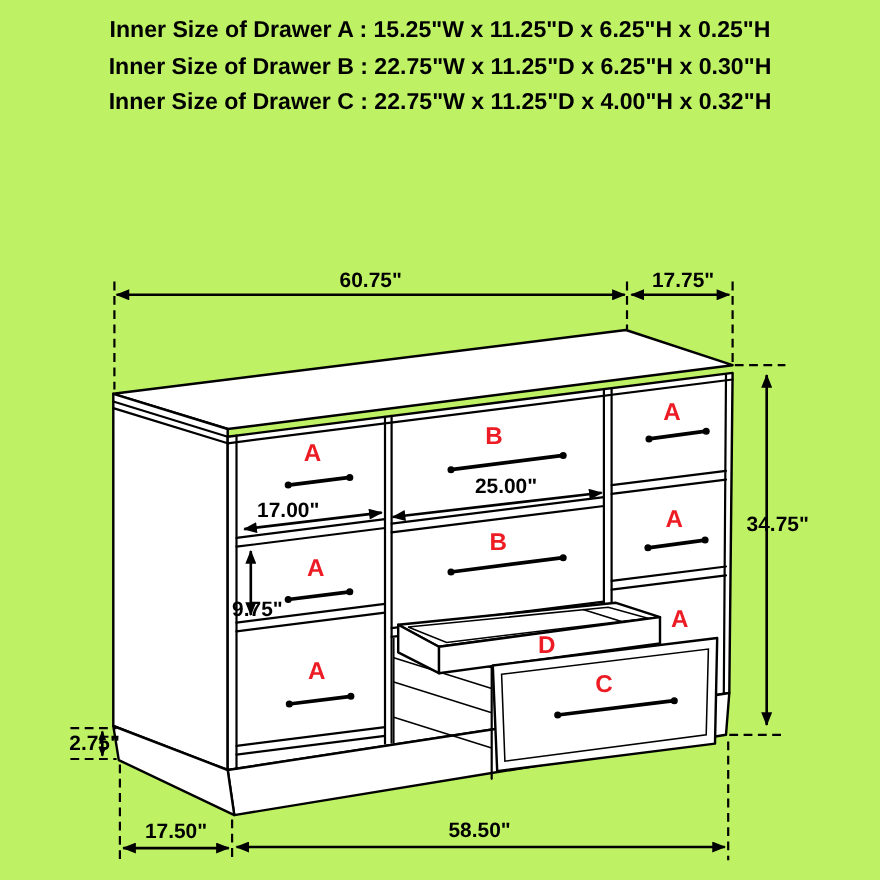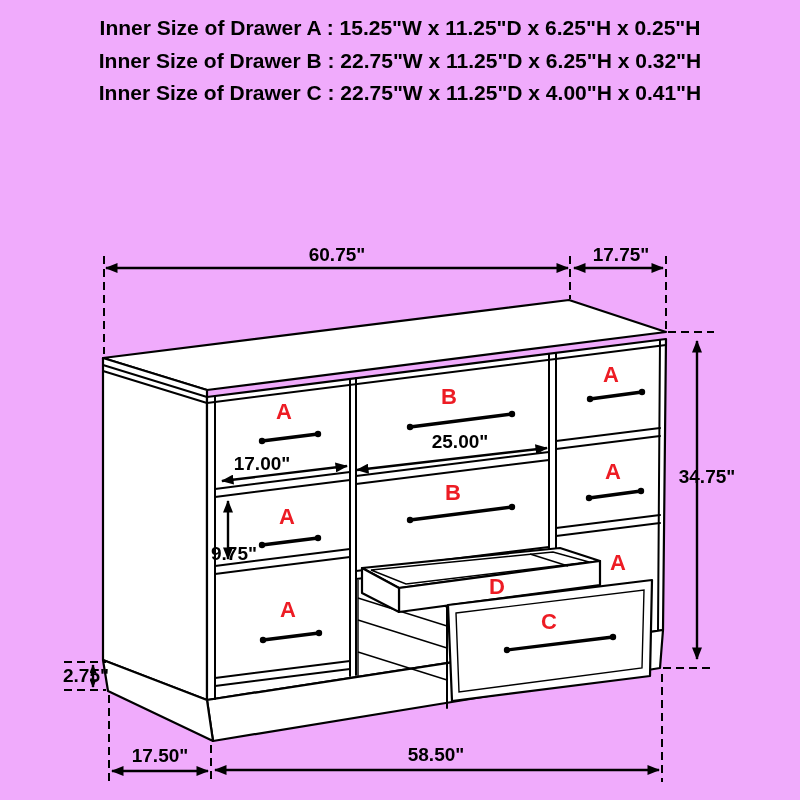--- a/index.html
+++ b/index.html
@@ -1,16 +1,16 @@
 <!DOCTYPE html>
 <html><head>
 <meta charset="utf-8">
 <style>
   html,body { margin:0; padding:0; background:#ffffff; }
-  .stage { position:relative; width:800px; height:800px; background:#f0abfc; overflow:hidden;
+  .stage { position:relative; width:800px; height:800px; background:#bef264; overflow:hidden;
            font-family:"Liberation Sans", sans-serif; }
   .header { position:absolute; top:12px; left:0; width:800px; text-align:center;
             font-weight:bold; font-size:21px; line-height:32.5px; color:#000; }
   .header div { white-space:pre; }
   svg { position:absolute; top:0; left:0; }
   .fc   { fill:#ffffff; stroke:#000000; stroke-width:2.2; stroke-linejoin:round; }
   .ln   { fill:none; stroke:#000000; stroke-width:2; stroke-linecap:round; }
   .thin { fill:none; stroke:#000000; stroke-width:1.4; }
   .dim  { fill:none; stroke:#000000; stroke-width:2.4; }
   .dash { fill:none; stroke:#000000; stroke-width:2; stroke-dasharray:8 5; }
@@ -19,22 +19,22 @@
   .hb  { stroke:#000000; stroke-width:3.4; stroke-linecap:round; }
   .cap { fill:#000000; stroke:none; }
 </style>
 </head>
 <body>
 
 <div class="stage">
 
   <div class="header">
     <div>Inner Size of Drawer A : 15.25"W x 11.25"D x 6.25"H x 0.25"H</div>
-    <div>Inner Size of Drawer B : 22.75"W x 11.25"D x 6.25"H x 0.32"H</div>
-    <div>Inner Size of Drawer C : 22.75"W x 11.25"D x 4.00"H x 0.41"H</div>
+    <div>Inner Size of Drawer B : 22.75"W x 11.25"D x 6.25"H x 0.30"H</div>
+    <div>Inner Size of Drawer C : 22.75"W x 11.25"D x 4.00"H x 0.32"H</div>
   </div>
 
   <svg width="800" height="800" viewBox="0 0 800 800">
     <defs>
       <marker id="ah" viewBox="0 0 10 8" markerWidth="13" markerHeight="10" refX="9.2" refY="4" orient="auto-start-reverse" markerUnits="userSpaceOnUse">
         <path d="M0 0 L10 4 L0 8 Z" fill="#000"></path>
       </marker>
       <marker id="ah2" viewBox="0 0 10 8" markerWidth="9" markerHeight="7" refX="9" refY="4" orient="auto-start-reverse" markerUnits="userSpaceOnUse">
         <path d="M0 0 L10 4 L0 8 Z" fill="#000"></path>
       </marker>

